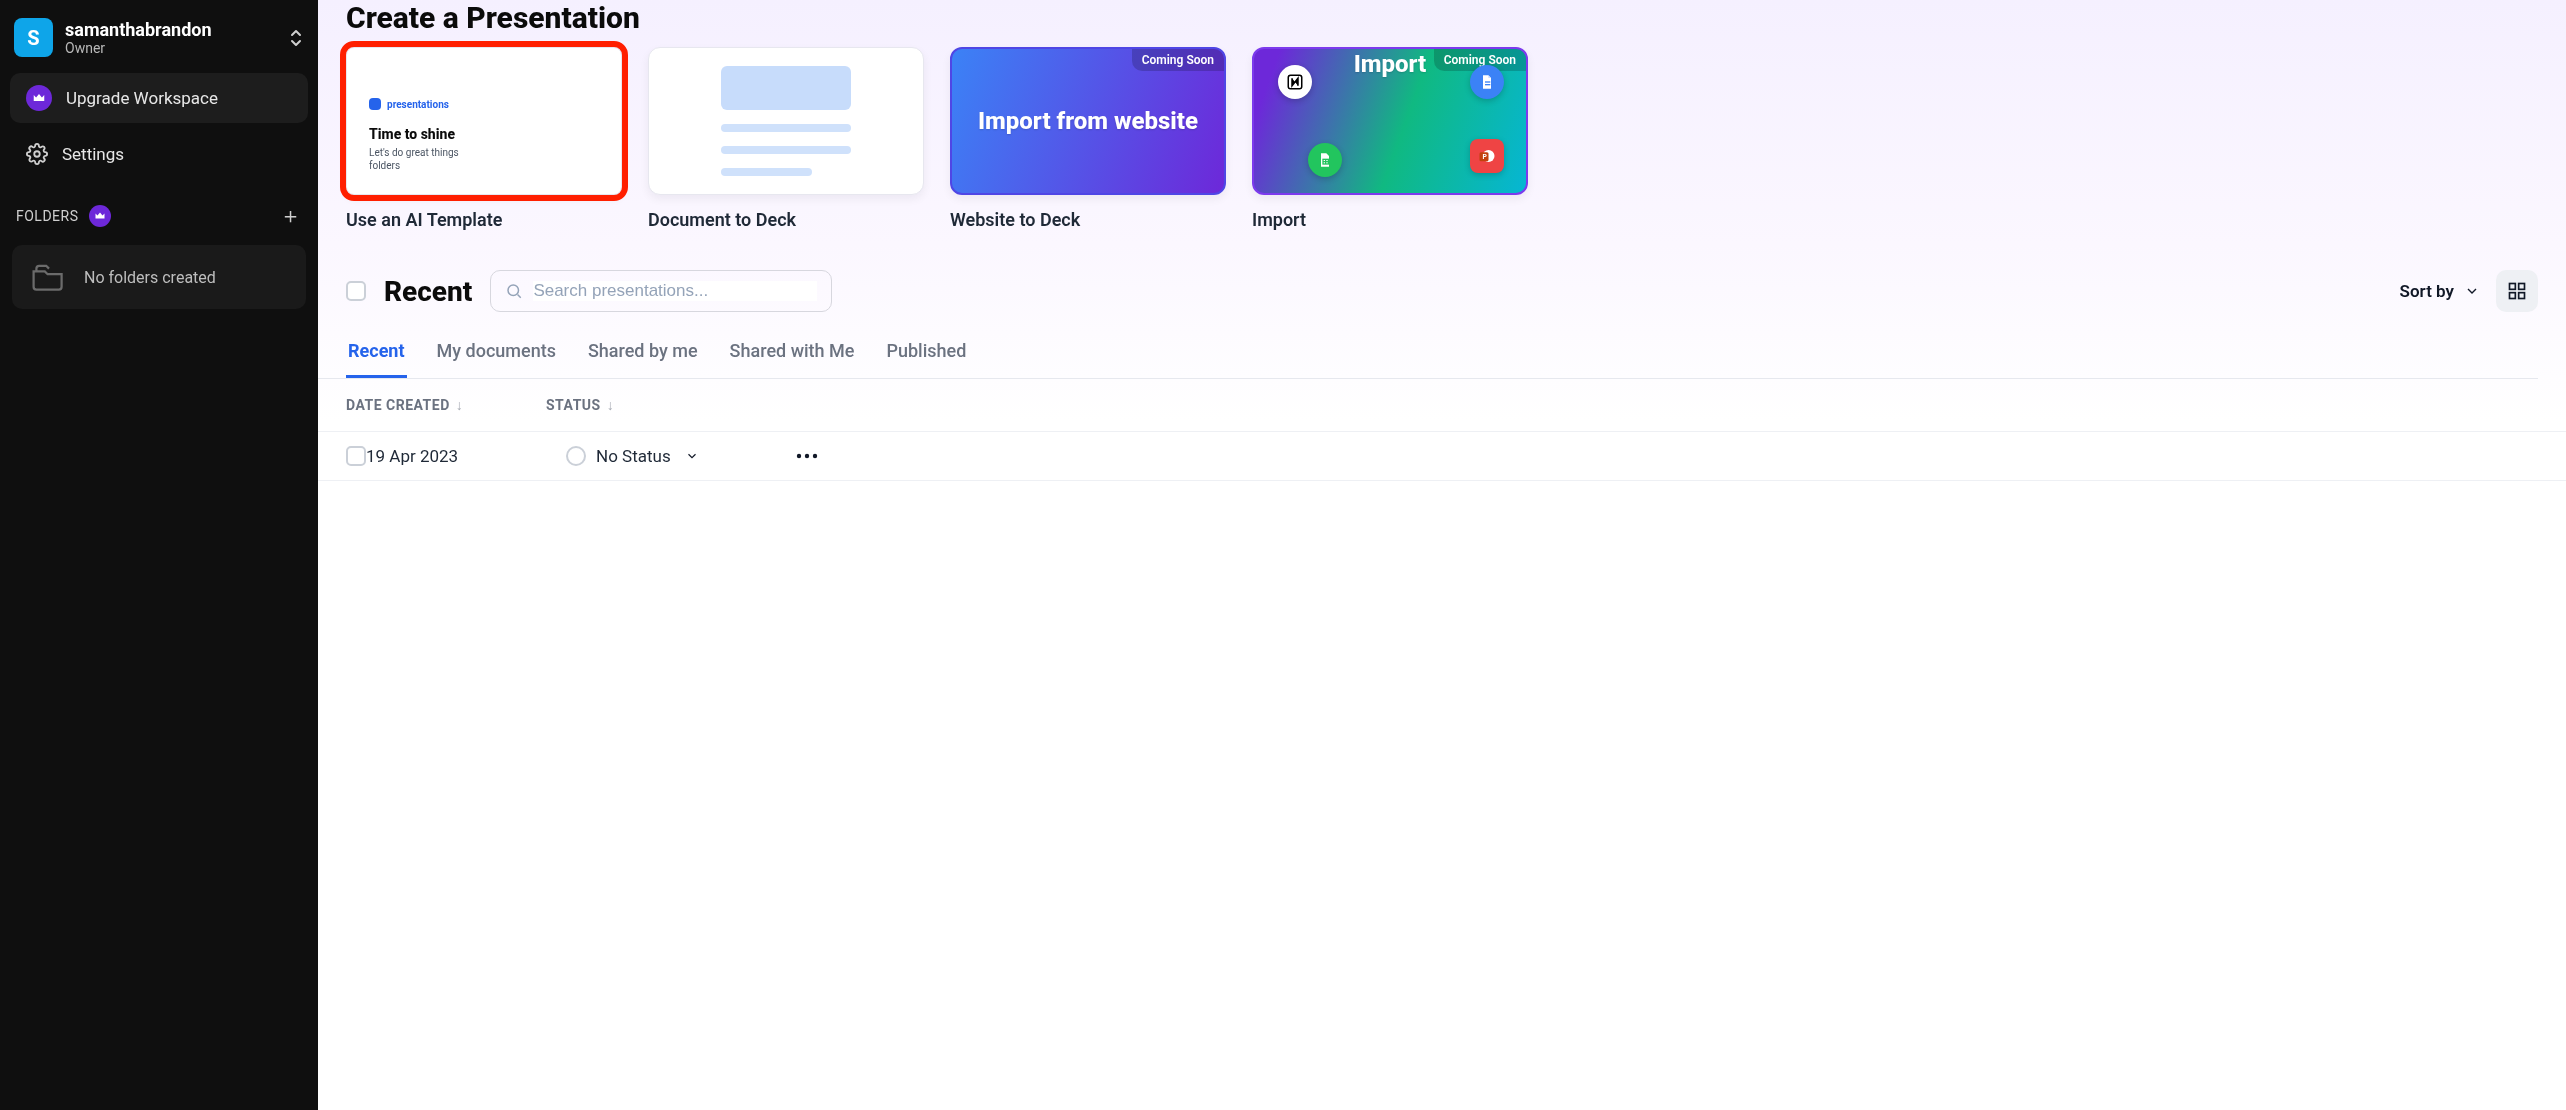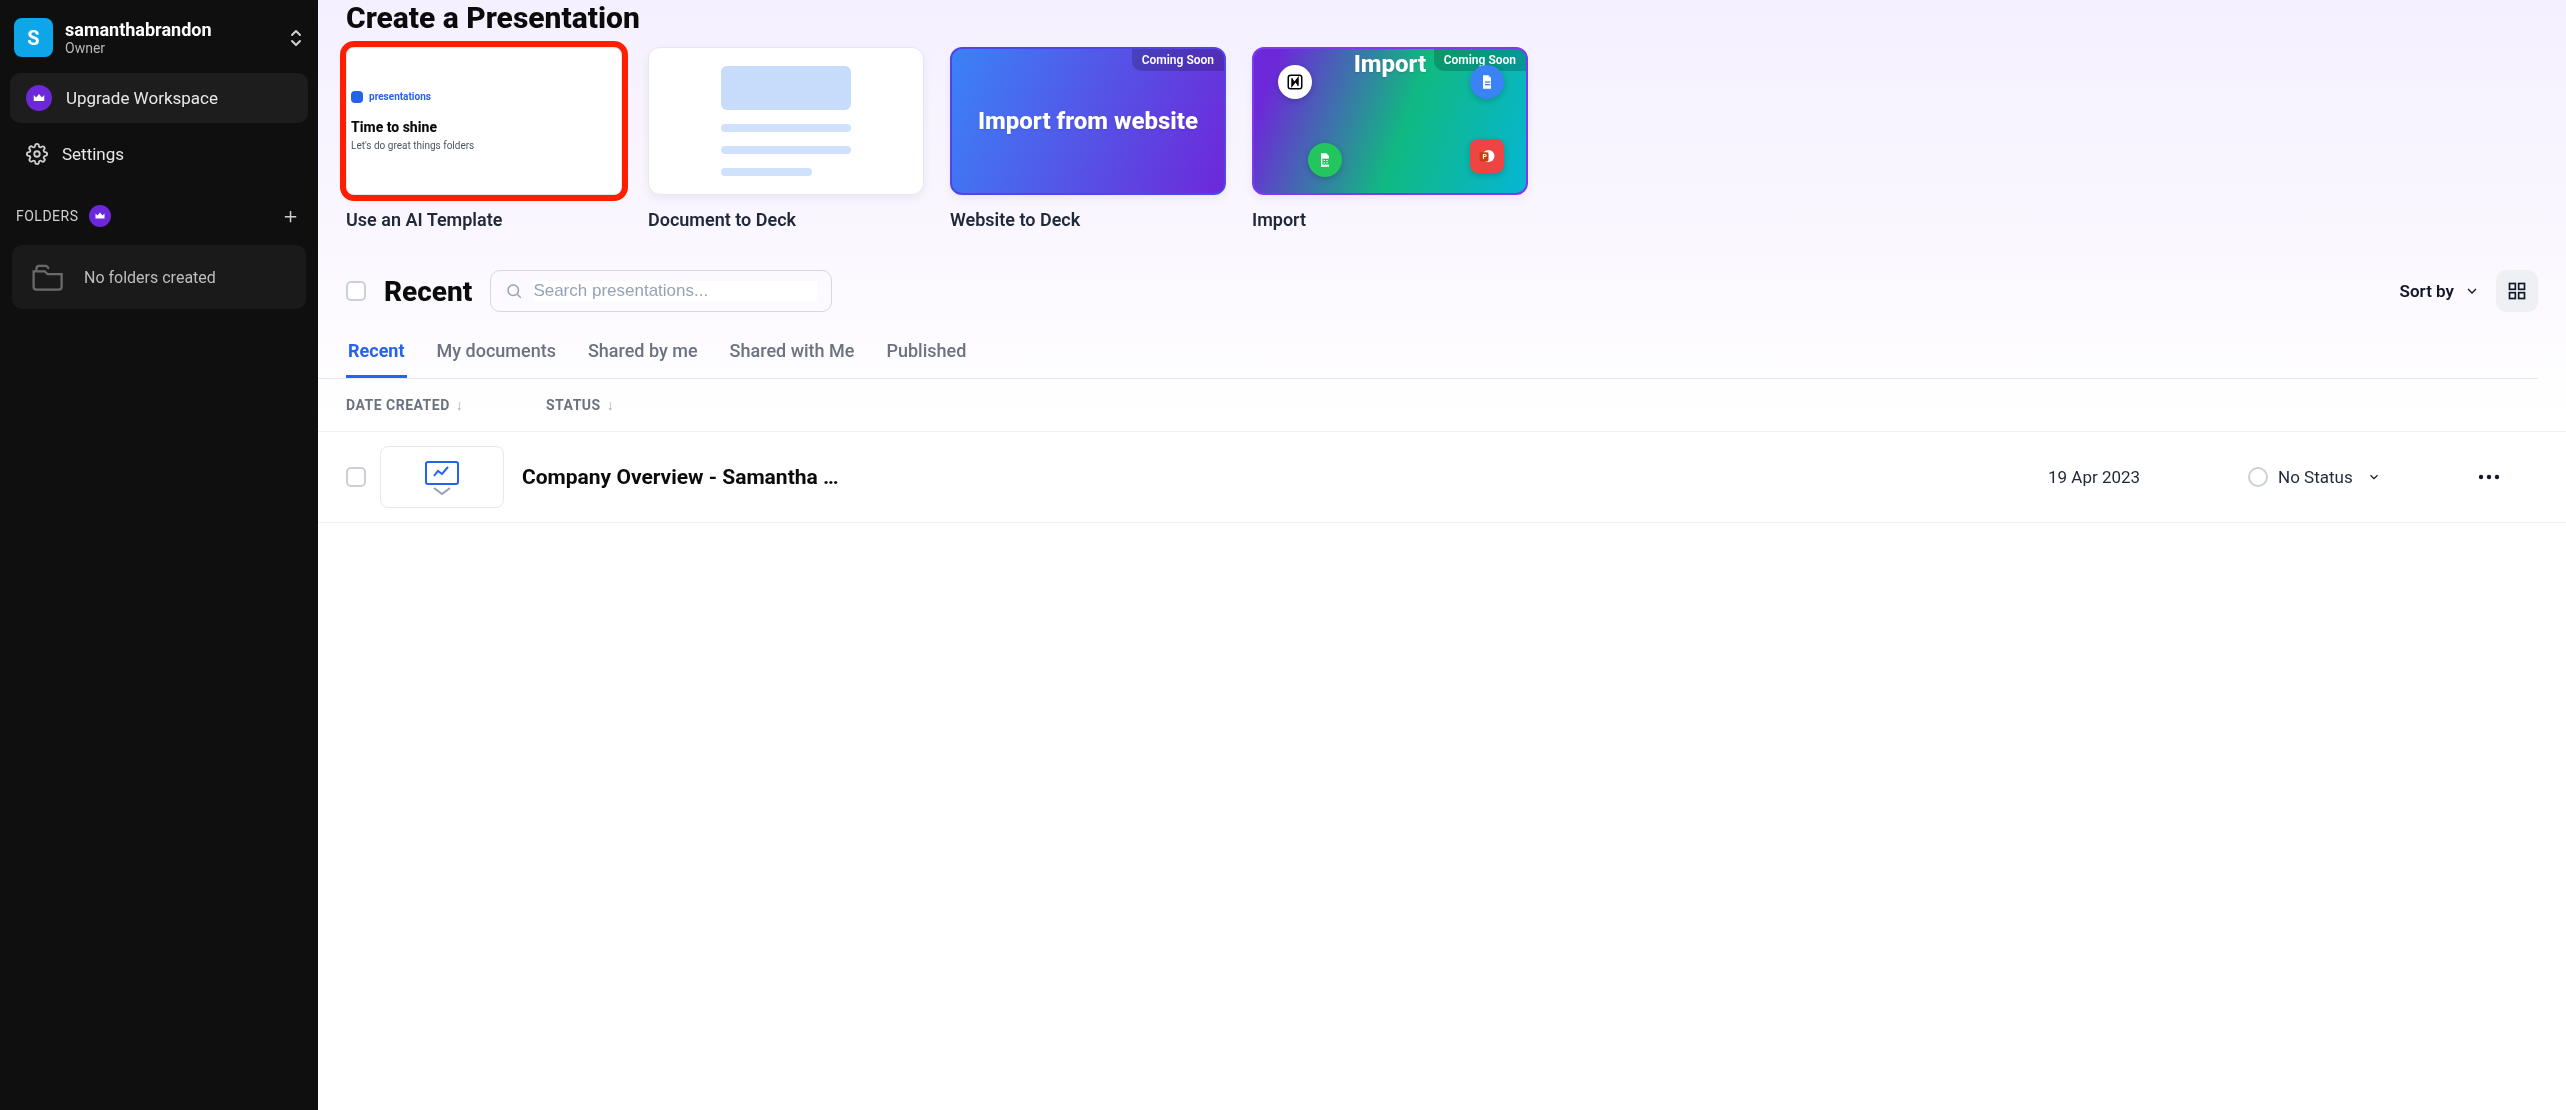--- a/index.html
+++ b/index.html
@@ -30,21 +30,21 @@
 .avatar { width: 44px; height: 44px; border-radius: 50%; background: #06b6d4; }
 
 .section-title { font-size: 30px; font-weight: 800; padding: 0 0 12px 0; }
 .cards-wrap{ padding: 0 28px 18px 28px;}
 .cards { display: flex; gap: 26px; }
 .card-col { display: flex; flex-direction: column; width: 276px; }
 .card { height: 148px; border-radius: 12px; background: #fff; border: 1px solid #e7e7ef; box-shadow: 0 4px 10px rgba(20,20,40,.06); position: relative; overflow: hidden; }
 .card.highlight-red { outline: 6px solid #ff1f00; outline-offset: 0; border-radius: 8px; }
 .card-caption { font-size: 18px; font-weight: 600; color: #1f2937; margin-top: 14px; }
 
-.card-template { display: flex; padding: 4px; gap: 8px; align-items: center; }
+.card-template { display: flex; padding: 22px; gap: 8px; align-items: flex-end; }
 .ct-left { flex: 1; display: flex; flex-direction: column; }
 .ct-brand { display:flex; align-items:center; gap:6px; font-size:10px; color:#2563eb; font-weight:700;}
 .ct-brand .dot{width:12px;height:12px;border-radius:4px;background:#2563eb;display:inline-block;}
 .ct-title { font-weight: 800; font-size: 14px; color:#0b0b0b; margin-top: 16px;}
 .ct-sub { font-size: 10px; color:#4b5563; margin-top:4px; line-height:1.3;}
 .ct-right { width: 118px; display:grid; grid-template-columns:1fr 1fr; grid-template-rows:1fr 1fr; gap:6px;}
 .thumb { border-radius:6px; }
 .thumb.big{ grid-column:1 / span 2;}
 .th1{ background:linear-gradient(180deg,#2f3a2a,#0b120a);}
 .th2{ background:linear-gradient(180deg,#cdbb9a,#7a654a);}
@@ -291,30 +291,20 @@
         <span>DATE CREATED</span><span class="sort-arrow">↓</span>
       </div>
       <div class="col-status">
         <span>STATUS</span><span class="sort-arrow">↓</span>
       </div>
       <div class="col-actions"></div>
     </div>
 
     <div class="row">
       <div class="check"></div>
-      <div class="col-name">
-        <div class="thumb-deck">
-          <svg width="44" height="38" viewBox="0 0 44 38" fill="none">
-              <rect x="6" y="4" width="32" height="22" rx="2" fill="#fff" stroke="#2563eb" stroke-width="2"></rect>
-              <path d="M14 18l4-5 4 3 6-7" stroke="#2563eb" stroke-width="2" fill="none"></path>
-              <path d="M14 30l8 6 8-6" stroke="#94a3b8" stroke-width="2"></path>
-            </svg>
-        </div>
-        <div class="td-name">Company Overview - Samantha …</div>
-      </div>
       <div class="col-date">19 Apr 2023</div>
       <div class="col-status">
         <span class="status-ring"></span>
         <span>No Status</span>
         <span style="margin-left:4px;">
           <svg width="14" height="14" viewBox="0 0 24 24" fill="none" stroke="#111827" stroke-width="2">
               <path d="M6 9l6 6 6-6"></path>
             </svg>
         </span>
       </div>

